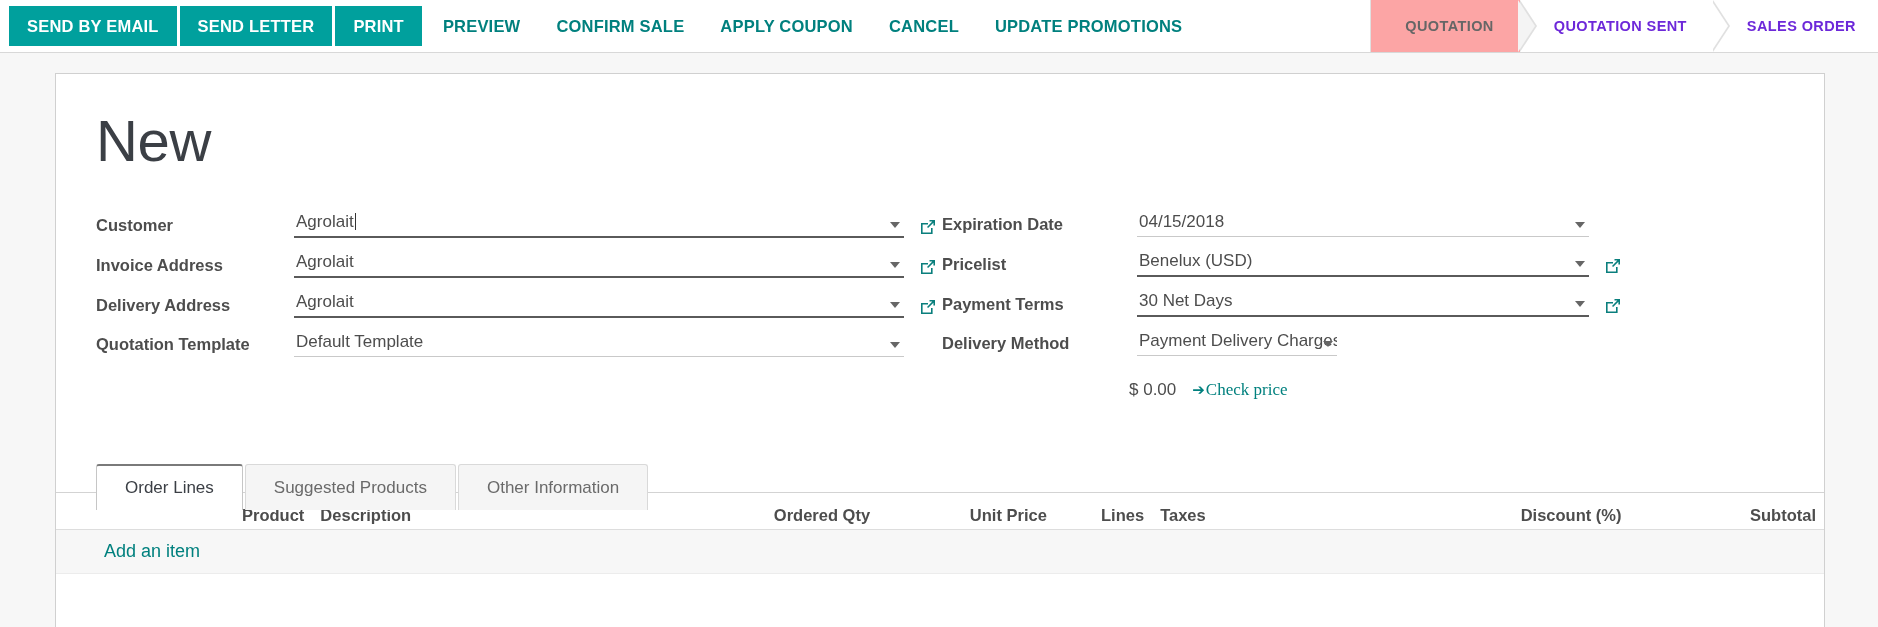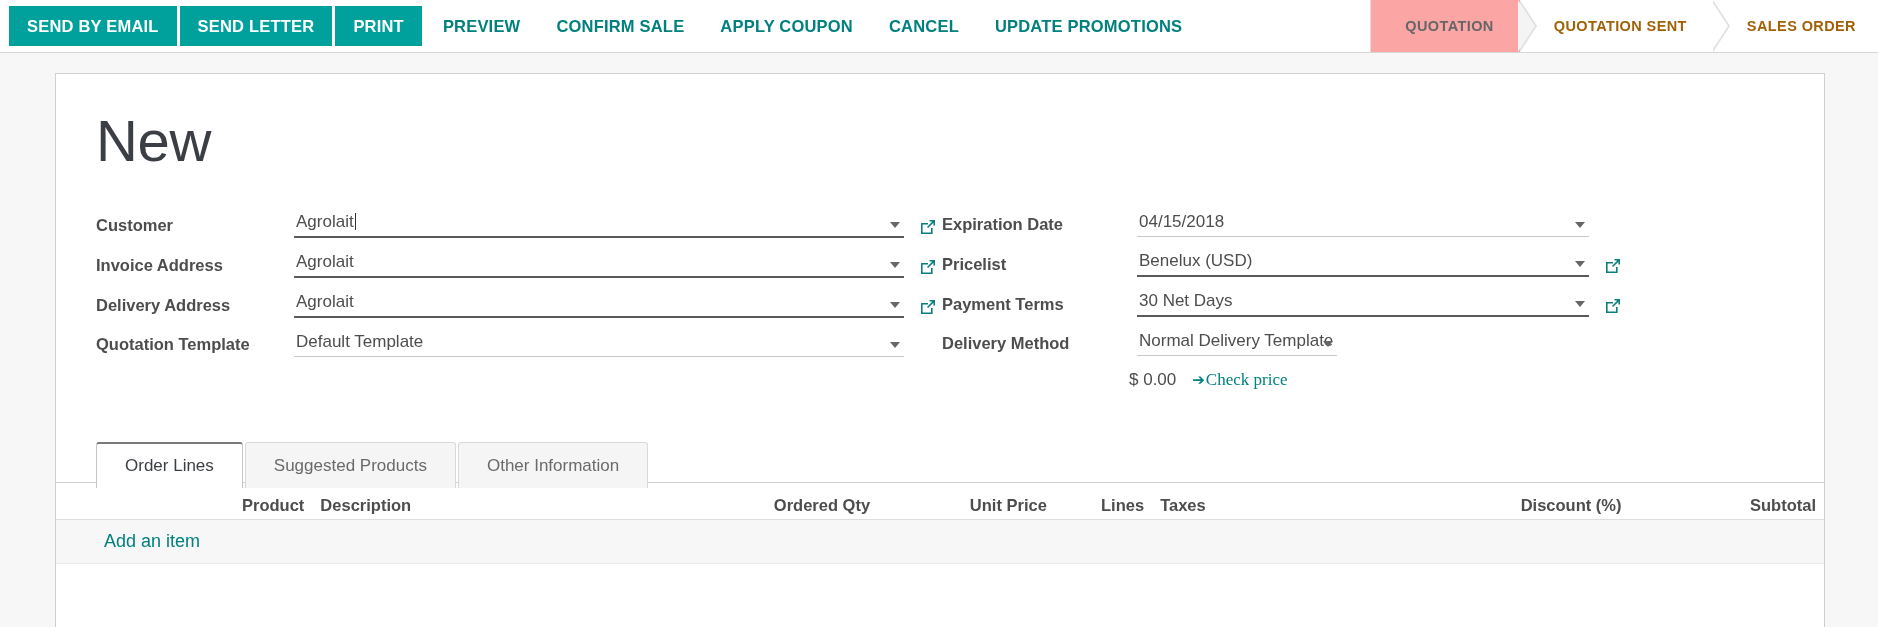--- a/index.html
+++ b/index.html
@@ -69,21 +69,21 @@
   }
   .stat {
     position: relative;
     display: flex;
     align-items: center;
     padding: 0 26px 0 34px;
     font-size: 14.5px;
     font-weight: bold;
     letter-spacing: .4px;
     text-transform: uppercase;
-    color: #a16207;
+    color: #6d28d9;
     background: #ffffff;
     cursor: pointer;
     white-space: nowrap;
   }
   .stat.active {
     background: #fca5a5;
     color: #666666;
   }
   .stat .arrow-r,
   .stat .arrow-r2 {
@@ -208,21 +208,21 @@
     margin-left: 14px;
     margin-bottom: 1px;
     cursor: pointer;
     line-height: 0;
   }
   .ext svg { display: block; }
 
   .subrow {
     display: flex;
     align-items: center;
-    margin-top: 14px;
+    margin-top: 24px;
     margin-bottom: 6px;
   }
   .subrow .spacer { width: 187px; flex: 0 0 187px; }
   .price-val {
     font-size: 17px;
     color: #4d4d4d;
     margin-right: 16px;
   }
   .check-price {
     font-family: "Liberation Serif", serif;
@@ -255,21 +255,21 @@
     font-size: 17px;
     color: #6a6a6a;
     padding: 13px 28px 12px 28px;
     background: #f5f5f5;
     border: 1px solid #d9d9d9;
     border-bottom: none;
     margin-right: 2px;
     cursor: pointer;
     border-radius: 3px 3px 0 0;
     position: relative;
-    top: 6px;
+    top: 18px;
     white-space: nowrap;
   }
   .tab.active {
     background: #ffffff;
     color: #3b3f45;
     border-color: #c6c6c6;
     border-top: 2px solid #7a7a7a;
     padding-top: 12px;
   }
 
@@ -436,21 +436,21 @@
                   <path d="M3 6h7v1.6H4.6v8H13v-4.6h1.6V17H3z" fill="#0a7f7d"></path>
                   <path d="M11.5 3H17v5.5h-1.6V5.7l-5.3 5.3-1.1-1.1 5.3-5.3h-2.8z" fill="#0a7f7d"></path>
                 </svg>
             </span>
           </div>
         </div>
 
         <div class="fld">
           <div class="fld-label">Delivery Method</div>
           <div class="fld-ctrl">
-            <div class="inp light narrow" style="overflow:hidden;white-space:nowrap;"><span>Normal Delivery Template</span>
+            <div class="inp light narrow" style="overflow:hidden;white-space:nowrap;"><span>Payment Delivery Charges</span>
               <span class="dd-arrow"></span>
             </div>
           </div>
         </div>
 
         <div class="subrow">
           <div class="spacer"></div>
           <span class="price-val">$ 0.00</span>
           <span class="check-price">
             <span class="arr">➔</span>

